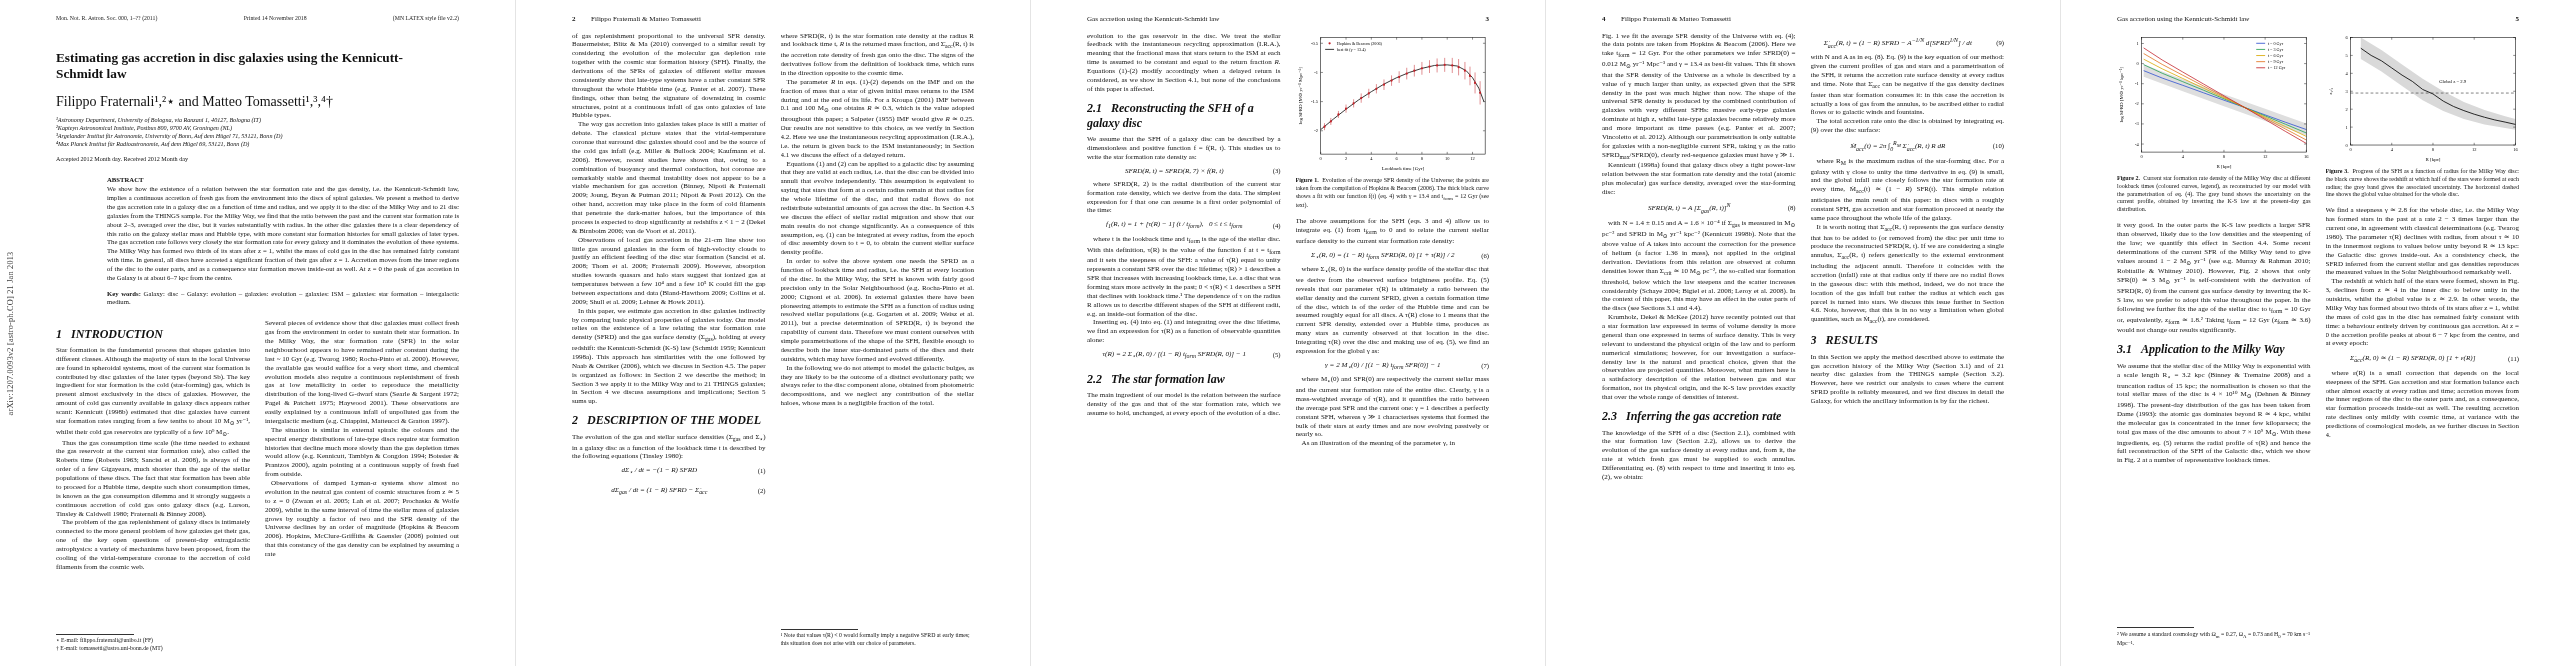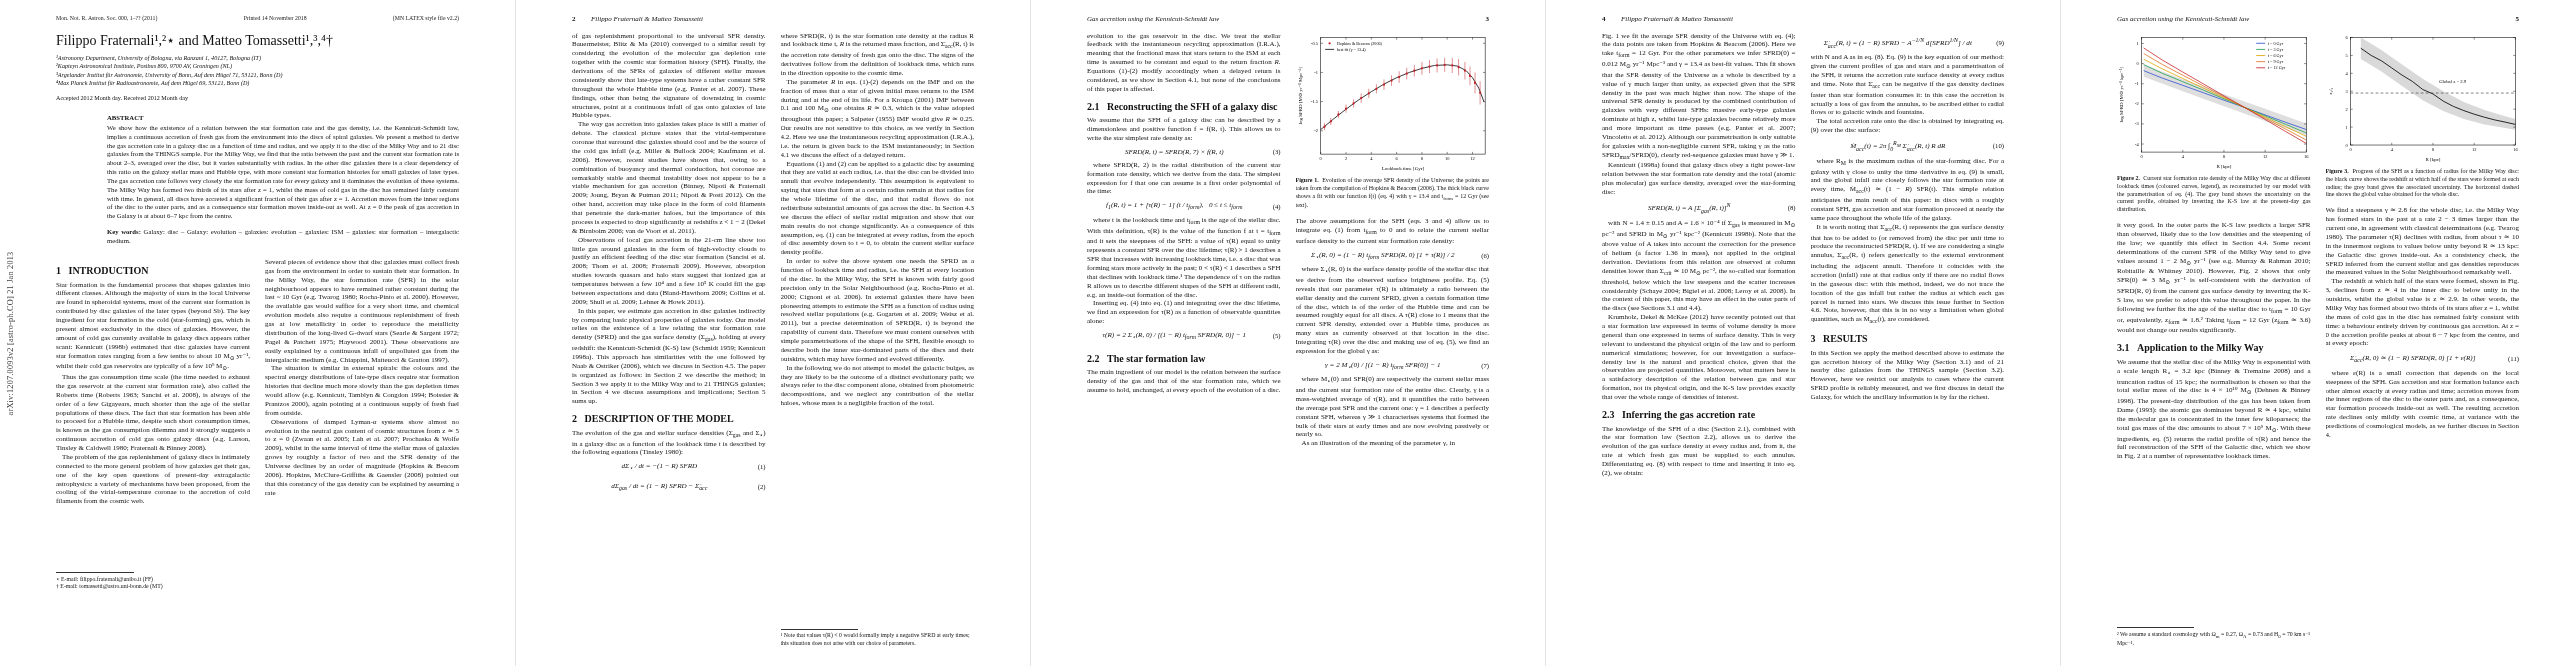--- a/index.html
+++ b/index.html
@@ -19,35 +19,35 @@
   .dates { margin-top:7.8px; font-size:6.1px; }
   .abs-block { margin-top:13.3px; margin-left:51px; }
   .abs-label { font-weight:bold; font-size:6.7px; margin-bottom:2.8px; }
   .abs-text { font-size:6.7px; line-height:1.32; text-align:justify; }
   .keywords { margin-top:7.2px; margin-left:51px; font-size:6.7px; line-height:1.3; text-align:justify; }
   .kw-label { font-weight:bold; }
 
   
   .runhead { font-size:7px; margin-bottom:9px; display:flex; }
   .runhead .num { font-style:normal; font-weight:bold; }
-  .runhead .names, .runhead .stitle { font-style:italic; }
+  .runhead .names, .runhead .stitle { }
   .runhead.even .names { margin-left:15.6px; }
   .runhead.odd { justify-content:space-between; }
   .runhead.odd .num { margin-left:15.6px; }
 
   
   .cols { display:flex; gap:15px; margin-top:12.2px; }
   .col { flex:1 1 0; display:flex; flex-direction:column; overflow:hidden; }
   .cols.h1p { height:333px; }
   .cols.hfull { height:616px; margin-top:0; }
 
   
   .b-p { font-size:7px; line-height:1.27; text-align:justify; text-indent:6.1px; }
   .b-p.noind { text-indent:0; }
-  .b-h2, .b-h3 { font-size:10px; font-weight:bold; margin:7.2px 0 4.4px 0; }
+  .b-h2, .b-h3 { font-size:12px; font-weight:bold; margin:7.2px 0 4.4px 0;font-style:italic; }
   .b-eq { display:flex; align-items:center; margin:5px 0; }
   .b-eq .eq-body { flex:1; text-align:center; font-style:italic; font-size:7.1px; }
   .b-eq .eq-no { width:19px; text-align:right; font-style:normal; font-size:6.7px; }
   .b-cap { font-size:6px; line-height:1.3; text-align:justify; margin:3.3px 0 7.2px 0; }
   .figwrap { margin:1.1px 0 1.1px 0; }
   .figwrap svg { display:block; font-family:"Liberation Serif","DejaVu Serif",serif; }
   .fngroup { margin-top:auto; padding-top:4.4px; }
   .b-fnrule { border-top:0.6px solid #333; width:40%; margin:4.4px 0 2.8px 0; }
   .b-fn { font-size:5.8px; line-height:1.3; }
 </style>
@@ -58,20 +58,21 @@
 
   <div class="page">
     <div class="arxiv-rail">
       <span>arXiv:1207.0093v2  [astro-ph.CO]  21 Jan 2013</span>
     </div>
     <div class="masthead">
       <span>Mon. Not. R. Astron. Soc. 000, 1–?? (2011)</span>
       <span>Printed 14 November 2018</span>
       <span>(MN LATEX style file v2.2)</span>
     </div>
+    <h1 class="title">Estimating gas accretion in disc galaxies using the Kennicutt-Schmidt law</h1>
     <div class="authors">Filippo Fraternali¹,²⋆ and Matteo Tomassetti¹,³,⁴†</div>
     <div class="affils">
       <div>¹Astronomy Department, University of Bologna, via Ranzani 1, 40127, Bologna (IT)</div>
       <div>²Kapteyn Astronomical Institute, Postbus 800, 9700 AV, Groningen (NL)</div>
       <div>³Argelander Institut für Astronomie, University of Bonn, Auf dem Hügel 71, 53121, Bonn (D)</div>
       <div>⁴Max Planck Institut für Radioastronomie, Auf dem Hügel 69, 53121, Bonn (D)</div>
     </div>
     <div class="dates">Accepted 2012 Month day. Received 2012 Month day</div>
     <div class="abs-block">
       <div class="abs-label">ABSTRACT</div>
@@ -139,21 +140,21 @@
 
   <div class="page">
     <div class="runhead odd">
       <span class="stitle">Gas accretion using the Kennicutt-Schmidt law</span>
       <span class="num">3</span>
     </div>
     <div class="cols hfull">
       <div class="col">
           <p class="b-p noind">evolution to the gas reservoir in the disc. We treat the stellar feedback with the instantaneous recycling approximation (I.R.A.), meaning that the fractional mass that stars return to the ISM at each time is assumed to be constant and equal to the return fraction <i>R</i>. Equations (1)-(2) modify accordingly when a delayed return is considered, as we show in Section 4.1, but none of the conclusions of this paper is affected.</p>
           <h3 class="b-h3">2.1&nbsp;&nbsp;&nbsp;Reconstructing the SFH of a galaxy disc</h3>
-          <p class="b-p noind">We assume that the SFH of a galaxy disc can be described by a dimensionless and positive function f = f(R, t). This allows us to write the star simplest rate density as:</p>
+          <p class="b-p noind">We assume that the SFH of a galaxy disc can be described by a dimensionless and positive function f = f(R, t). This studies us to write the star formation rate density as:</p>
           <div class="b-eq">
             <span class="eq-body">SFRD(R, t) = SFRD(R, 7) × f(R, t)</span>
             <span class="eq-no">(3)</span>
           </div>
           <p class="b-p">where SFRD(R, 2) is the radial distribution of the current star formation rate density, which we derive from the data. The simplest expression for f that one can assume is a first order polynomial of the time:</p>
           <div class="b-eq">
             <span class="eq-body">f<sub>1</sub>(R, t) = 1 + [τ(R) − 1] (t / t<sub>form</sub>),&nbsp;&nbsp;&nbsp;0 ≤ t ≤ t<sub>form</sub></span>
             <span class="eq-no">(4)</span>
           </div>
           <p class="b-p">where t is the lookback time and t<sub>form</sub> is the age of the stellar disc. With this definition, τ(R) is the value of the function f at t = t<sub>form</sub> and it sets the steepness of the SFH: a value of τ(R) equal to unity represents a constant SFR over the disc lifetime; τ(R) &gt; 1 describes a SFR that increases with increasing lookback time, i.e. a disc that was forming stars more actively in the past; 0 &lt; τ(R) &lt; 1 describes a SFH that declines with lookback time.¹ The dependence of τ on the radius R allows us to describe different shapes of the SFH at different radii, e.g. an inside-out formation of the disc.</p>

